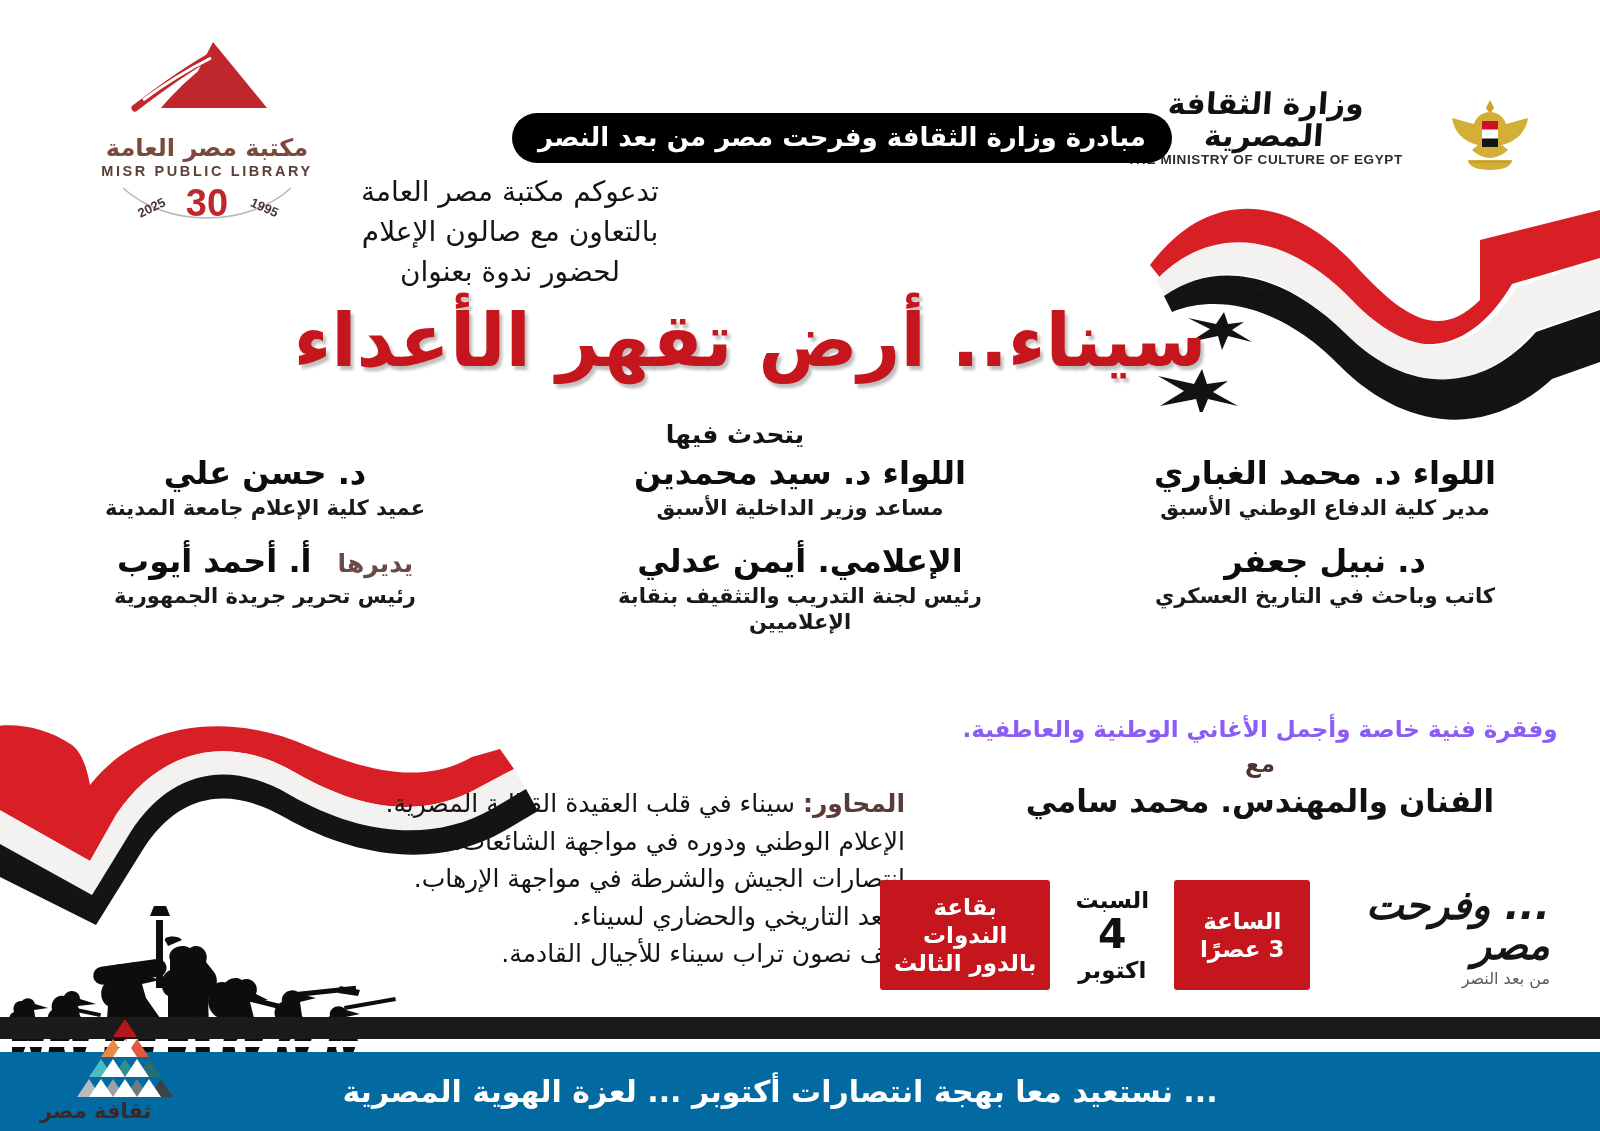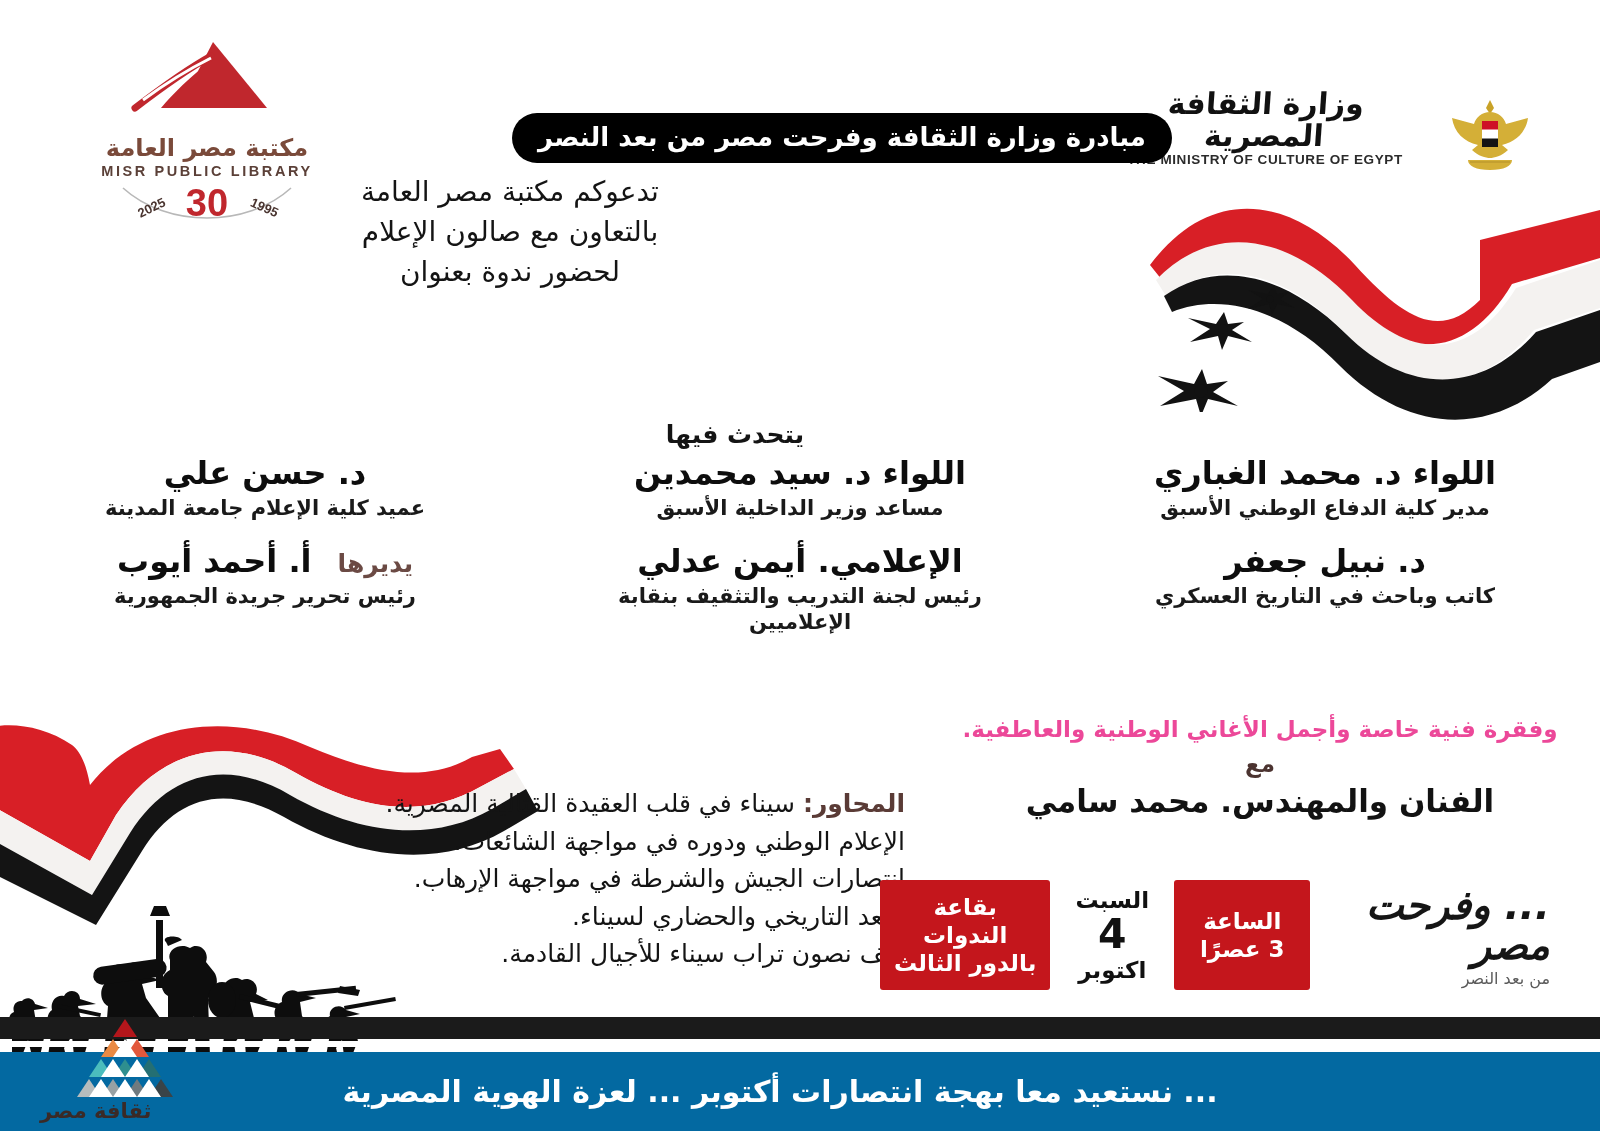--- a/index.html
+++ b/index.html
@@ -64,21 +64,21 @@
   .col.mid{left:50%;transform:translateX(-50%);width:470px;}
   .col.left{left:30px;width:470px;}
   .sp-name{font-size:32px;font-weight:bold;color:#0d0d0d;line-height:1.18;white-space:nowrap;}
   .sp-role{font-size:21px;font-weight:bold;color:#1a1a1a;margin-top:2px;line-height:1.25;}
   .sp-block{margin-bottom:22px;}
   .mod-row{display:flex;align-items:baseline;justify-content:center;gap:26px;direction:rtl;}
   .mod-label{font-size:25px;font-weight:bold;color:#6b4a44;}
 
   
   .art{position:absolute;top:712px;right:40px;width:600px;text-align:center;}
-  .art-line{font-size:23px;font-weight:bold;color:#ec4899;line-height:1.5;}
+  .art-line{font-size:23px;font-weight:bold;color:#8b5cf6;line-height:1.5;}
   .art-with{font-size:23px;font-weight:bold;color:#4b3330;margin-top:4px;}
   .art-name{font-size:31px;font-weight:bold;color:#121212;margin-top:6px;}
 
   
   .topics{position:absolute;top:785px;left:330px;width:575px;text-align:right;
     font-size:25px;line-height:1.5;color:#141414;font-weight:500;}
   .topics .lbl{color:#5a3b36;font-weight:bold;}
 
   
   .infobar{position:absolute;top:880px;left:880px;display:flex;align-items:stretch;gap:14px;direction:rtl;}
@@ -164,20 +164,21 @@
   </svg>
 
   <div class="pill">مبادرة وزارة الثقافة وفرحت مصر من بعد النصر</div>
 
   <div class="intro">
     <div>تدعوكم مكتبة مصر العامة</div>
     <div>بالتعاون مع صالون الإعلام</div>
     <div>لحضور ندوة بعنوان</div>
   </div>
 
+  <div class="title">سيناء.. أرض تقهر الأعداء</div>
 
   <div class="speakers-head">يتحدث فيها</div>
 
   <div class="col right">
     <div class="sp-block">
       <div class="sp-name">اللواء د. محمد الغباري</div>
       <div class="sp-role">مدير كلية الدفاع الوطني الأسبق</div>
     </div>
     <div class="sp-block">
       <div class="sp-name">د. نبيل جعفر</div>

